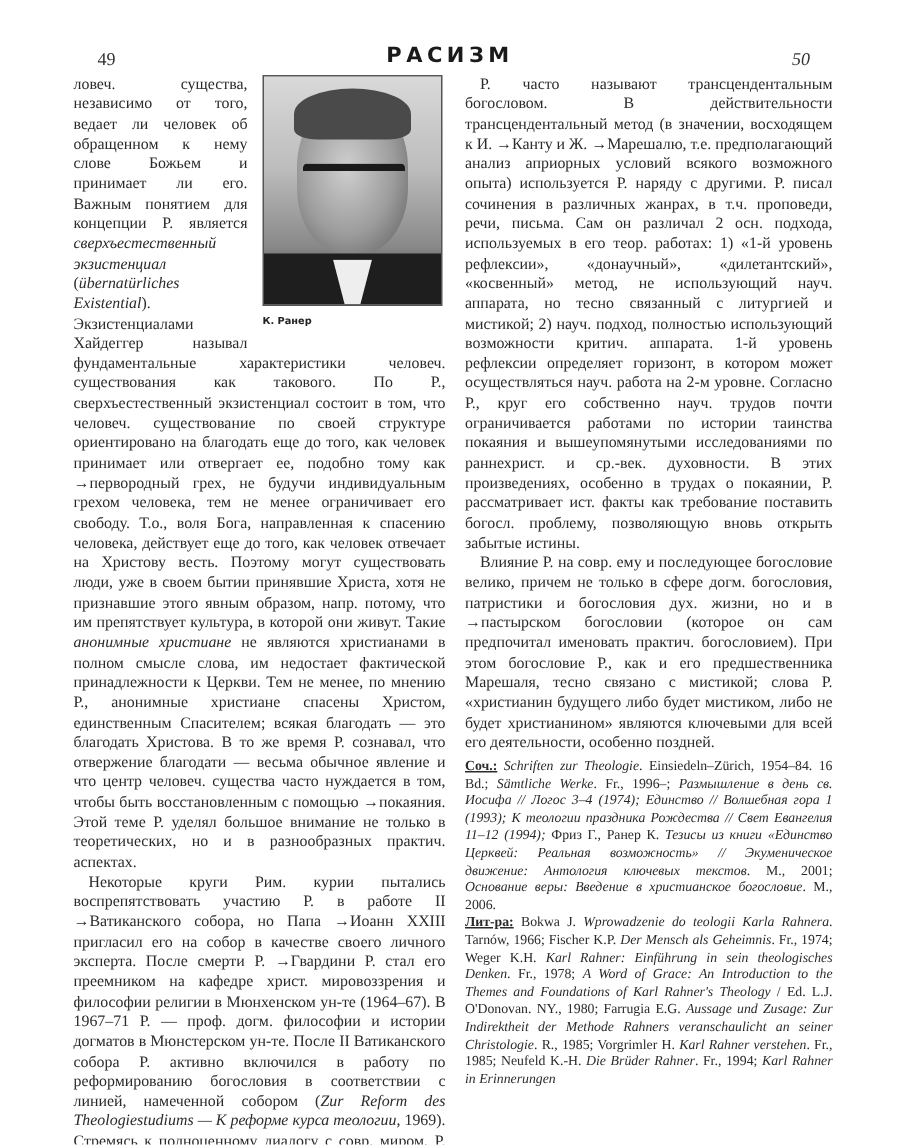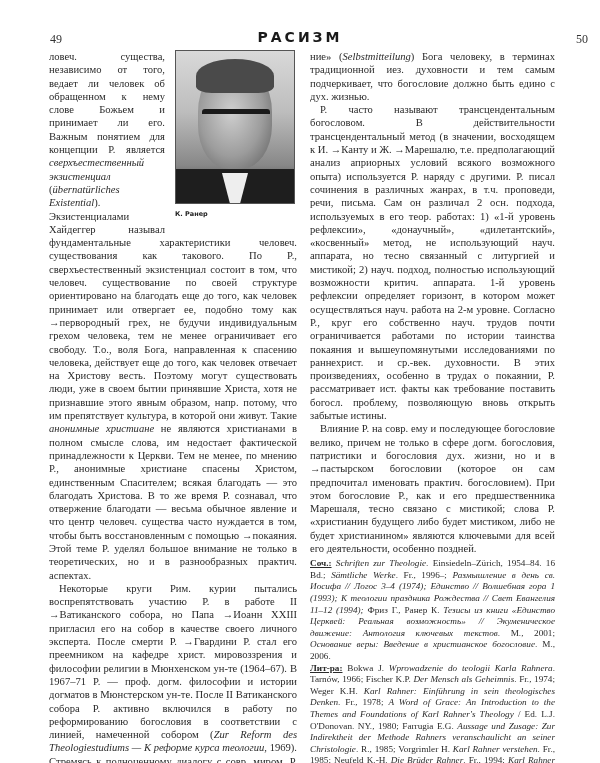--- a/index.html
+++ b/index.html
@@ -1,19 +1,19 @@
 <!DOCTYPE html>
 <html><head>
 <meta charset="utf-8">
 <style>
   html, body { margin: 0; padding: 0; background: #ffffff; }
   body { width: 600px; height: 763px; position: relative; overflow: hidden; font-family: "Liberation Serif", "DejaVu Serif", serif; color: #2a2a2a; }
   .page-num { position: absolute; top: 32px; font-size: 12px; color: #333; }
-  .pn-left { left: 50px; }
-  .pn-right { left: 576px; }
+  .pn-left { left: 65px; }
+  .pn-right { left: 528px; font-style: italic; }
   .running-head { position: absolute; top: 29px; left: 0; width: 600px; text-align: center; font-family: "DejaVu Sans", sans-serif; font-weight: bold; font-size: 14px; letter-spacing: 3px; color: #1a1a1a; }
   .col { position: absolute; font-size: 10.6px; line-height: 13.3px; text-align: justify; hyphens: auto; }
   .col-left { left: 49px; top: 50px; width: 248px; }
   .col-right { left: 310px; top: 50px; width: 245px; }
   .photo-wrap { float: right; width: 122px; margin: 0 0 4px 10px; height: 172px; }
   .photo { width: 118px; height: 152px; background: linear-gradient(180deg, #d9d9d9 0%, #bdbdbd 40%, #888 75%, #2b2b2b 100%); border: 1px solid #555; position: relative; overflow: hidden; }
   .photo .head { position: absolute; left: 22px; top: 14px; width: 74px; height: 104px; border-radius: 45% 45% 42% 42%; background: radial-gradient(ellipse at 45% 45%, #cfcfcf 0%, #9c9c9c 55%, #5a5a5a 100%); }
   .photo .hair { position: absolute; left: 20px; top: 8px; width: 78px; height: 34px; border-radius: 50% 50% 20% 20%; background: #4a4a4a; }
   .photo .glasses { position: absolute; left: 26px; top: 58px; width: 68px; height: 14px; border-top: 5px solid #1a1a1a; border-radius: 3px; }
   .photo .suit { position: absolute; left: 0; bottom: 0; width: 118px; height: 34px; background: #1e1e1e; }
@@ -41,19 +41,18 @@
       <div class="suit"></div>
       <div class="collar"></div>
     </div>
     <div class="caption">К. Ранер</div>
   </div>
   <p><span>ловеч. существа, независимо от того, ведает ли человек об обращенном к нему слове Божьем и принимает ли его. Важным понятием для концепции Р. является </span><i>сверхъестественный экзистенциал</i><span> (</span><i>übernatürliches Existential</i><span>). Экзистенциалами Хайдеггер называл фундаментальные характеристики человеч. существования как такового. По Р., сверхъестественный экзистенциал состоит в том, что человеч. существование по своей структуре ориентировано на благодать еще до того, как человек принимает или отвергает ее, подобно тому как →первородный грех, не будучи индивидуальным грехом человека, тем не менее ограничивает его свободу. Т.о., воля Бога, направленная к спасению человека, действует еще до того, как человек отвечает на Христову весть. Поэтому могут существовать люди, уже в своем бытии принявшие Христа, хотя не признавшие этого явным образом, напр. потому, что им препятствует культура, в которой они живут. Такие </span><i>анонимные христиане</i><span> не являются христианами в полном смысле слова, им недостает фактической принадлежности к Церкви. Тем не менее, по мнению Р., анонимные христиане спасены Христом, единственным Спасителем; всякая благодать — это благодать Христова. В то же время Р. сознавал, что отвержение благодати — весьма обычное явление и что центр человеч. существа часто нуждается в том, чтобы быть восстановленным с помощью →покаяния. Этой теме Р. уделял большое внимание не только в теоретических, но и в разнообразных практич. аспектах.</span></p>
   <p class="indent"><span>Некоторые круги Рим. курии пытались воспрепятствовать участию Р. в работе II →Ватиканского собора, но Папа →Иоанн XXIII пригласил его на собор в качестве своего личного эксперта. После смерти Р. →Гвардини Р. стал его преемником на кафедре христ. мировоззрения и философии религии в Мюнхенском ун-те (1964–67). В 1967–71 Р. — проф. догм. философии и истории догматов в Мюнстерском ун-те. После II Ватиканского собора Р. активно включился в работу по реформированию богословия в соответствии с линией, намеченной собором (</span><i>Zur Reform des Theologiestudiums — К реформе курса теологии</i><span>, 1969). Стремясь к полноценному диалогу с совр. миром, Р. пытался в своем богословии реагировать на актуальные обществ. проблемы, что вызывало критику со стороны церк. и орденских властей. В этот период он разработал понятие «трансцендентального опыта», т.е. универсальных структур всякого опыта встречи с Богом. В соч. </span></p>
 </div>
 
 <div class="col col-right">
-  <p><span>ние» (</span><i>Selbstmitteilung</i><span>) Бога человеку, в терминах традиционной иез. духовности и тем самым подчеркивает, что богословие должно быть едино с дух. жизнью.</span></p>
   <p class="indent">Р. часто называют трансцендентальным богословом. В действительности трансцендентальный метод (в значении, восходящем к И. →Канту и Ж. →Марешалю, т.е. предполагающий анализ априорных условий всякого возможного опыта) используется Р. наряду с другими. Р. писал сочинения в различных жанрах, в т.ч. проповеди, речи, письма. Сам он различал 2 осн. подхода, используемых в его теор. работах: 1) «1-й уровень рефлексии», «донаучный», «дилетантский», «косвенный» метод, не использующий науч. аппарата, но тесно связанный с литургией и мистикой; 2) науч. подход, полностью использующий возможности критич. аппарата. 1-й уровень рефлексии определяет горизонт, в котором может осуществляться науч. работа на 2-м уровне. Согласно Р., круг его собственно науч. трудов почти ограничивается работами по истории таинства покаяния и вышеупомянутыми исследованиями по раннехрист. и ср.-век. духовности. В этих произведениях, особенно в трудах о покаянии, Р. рассматривает ист. факты как требование поставить богосл. проблему, позволяющую вновь открыть забытые истины.</p>
   <p class="indent">Влияние Р. на совр. ему и последующее богословие велико, причем не только в сфере догм. богословия, патристики и богословия дух. жизни, но и в →пастырском богословии (которое он сам предпочитал именовать практич. богословием). При этом богословие Р., как и его предшественника Марешаля, тесно связано с мистикой; слова Р. «христианин будущего либо будет мистиком, либо не будет христианином» являются ключевыми для всей его деятельности, особенно поздней.</p>
   <p class="small" style="margin-top:3px;"><b>Соч.:</b><span> </span><i>Schriften zur Theologie</i><span>. Einsiedeln–Zürich, 1954–84. 16 Bd.; </span><i>Sämtliche Werke</i><span>. Fr., 1996–; </span><i>Размышление в день св. Иосифа // Логос 3–4 (1974); Единство // Волшебная гора 1 (1993); К теологии праздника Рождества // Свет Евангелия 11–12 (1994); </i><span>Фриз Г., Ранер К. </span><i>Тезисы из книги «Единство Церквей: Реальная возможность» // Экуменическое движение: Антология ключевых текстов</i><span>. М., 2001; </span><i>Основание веры: Введение в христианское богословие</i><span>. М., 2006.</span></p>
   <p class="small"><b>Лит-ра:</b><span> Bokwa J. </span><i>Wprowadzenie do teologii Karla Rahnera</i><span>. Tarnów, 1966; Fischer K.P. </span><i>Der Mensch als Geheimnis</i><span>. Fr., 1974; Weger K.H. </span><i>Karl Rahner: Einführung in sein theologisches Denken</i><span>. Fr., 1978; </span><i>A Word of Grace: An Introduction to the Themes and Foundations of Karl Rahner's Theology</i><span> / Ed. L.J. O'Donovan. NY., 1980; Farrugia E.G. </span><i>Aussage und Zusage: Zur Indirektheit der Methode Rahners veranschaulicht an seiner Christologie</i><span>. R., 1985; Vorgrimler H. </span><i>Karl Rahner verstehen</i><span>. Fr., 1985; Neufeld K.-H. </span><i>Die Brüder Rahner</i><span>. Fr., 1994; </span><i>Karl Rahner in Erinnerungen</i></p>
 
 </div>
 
 </body></html>

